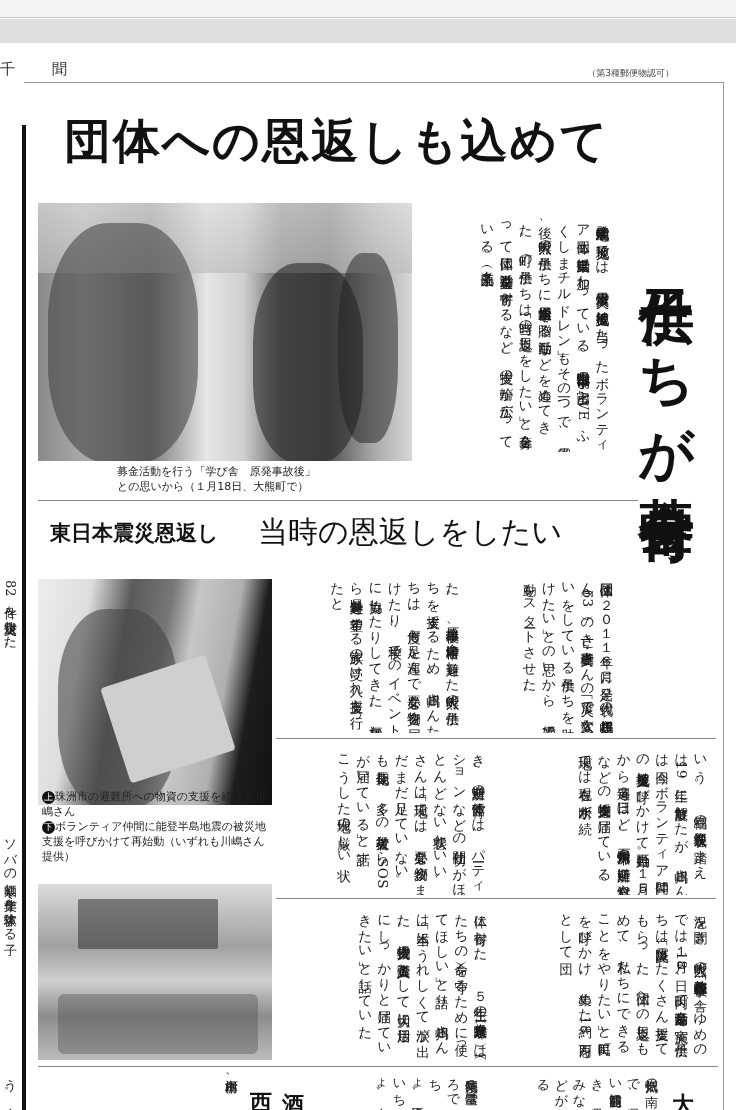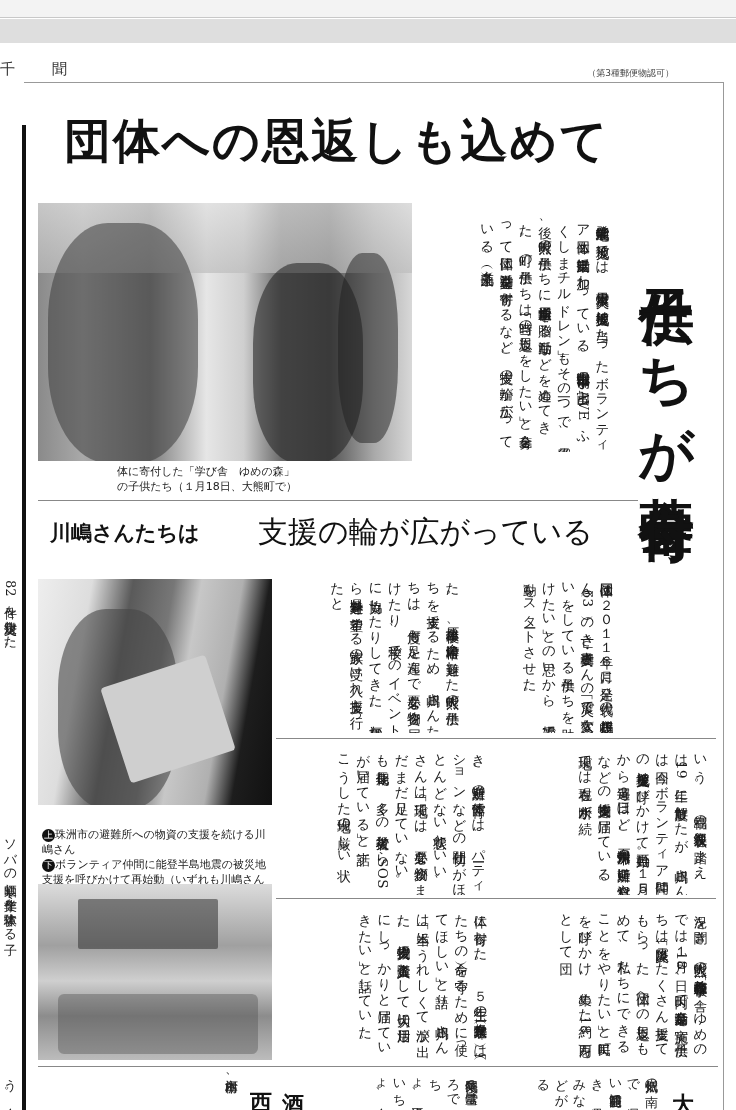--- a/index.html
+++ b/index.html
@@ -23,21 +23,21 @@
     .photo1 { left: 38px; top: 203px; width: 374px; height: 258px;
       background: linear-gradient(90deg, #8a8a8a 0%, #a9a9a9 12%, #7d7d7d 30%, #e6e6e6 45%, #cfcfcf 55%, #6a6a6a 65%, #555 78%, #aaa 90%, #d8d8d8 100%); }
     .photo1 .bg { position: absolute; left: 0; top: 0; width: 100%; height: 70px; background: linear-gradient(180deg, #e0e0e0, #bdbdbd); opacity: .7; }
     .photo2 { left: 38px; top: 579px; width: 234px; height: 226px;
       background: linear-gradient(100deg, #eee 0%, #ddd 20%, #5a5a5a 35%, #777 50%, #c7c7c7 60%, #b0b0b0 75%, #1d1d1d 85%, #111 100%); }
     .photo3 { left: 38px; top: 884px; width: 234px; height: 176px;
       background: linear-gradient(180deg, #dcdcdc 0%, #a0a0a0 35%, #cfcfcf 55%, #8c8c8c 75%, #bcbcbc 100%); }
     .photo .shape { position: absolute; border-radius: 40%; background: rgba(60,60,60,.55); }
 
     .caption1 { position: absolute; left: 117px; top: 464px; font-size: 11px; line-height: 15px; font-family: "DejaVu Sans", sans-serif; color: #222; }
-    .caption2 { position: absolute; left: 42px; top: 827px; width: 232px; font-size: 11px; line-height: 15px; font-family: "DejaVu Sans", sans-serif; color: #222; }
+    .caption2 { position: absolute; left: 42px; top: 789px; width: 232px; font-size: 11px; line-height: 15px; font-family: "DejaVu Sans", sans-serif; color: #222; }
 
     .subhead-a { position: absolute; left: 50px; top: 519px; font-size: 21px; font-weight: bold; font-family: "DejaVu Sans", sans-serif; white-space: nowrap; }
     .subhead-b { position: absolute; left: 258px; top: 512px; font-size: 30px; white-space: nowrap; }
 
     .vtitle { position: absolute; left: 640px; top: 245px; writing-mode: vertical-rl; font-size: 55px; font-weight: bold; letter-spacing: 4px; line-height: 1; }
 
     .vtext { position: absolute; writing-mode: vertical-rl; font-size: 13.5px; line-height: 19.2px; letter-spacing: .5px; color: #1a1a1a; overflow: hidden; }
     .lead { left: 420px; top: 215px; width: 192px; height: 237px; }
     .col-a1 { left: 280px; top: 573px; width: 182px; height: 160px; }
     .col-a2 { left: 468px; top: 573px; width: 148px; height: 160px; }
@@ -68,31 +68,31 @@
 
 <h1 class="main-title">団体への恩返しも込めて</h1>
 
 <div class="photo photo1">
   <div class="bg"></div>
   <div class="shape" style="left:10px;top:20px;width:150px;height:240px;"></div>
   <div class="shape" style="left:215px;top:60px;width:110px;height:200px;background:rgba(40,40,40,.6);"></div>
   <div class="shape" style="left:300px;top:50px;width:60px;height:190px;background:rgba(30,30,30,.5);"></div>
 </div>
 <div class="caption1">
-  <div>体に寄付した「学び舎　ゆめの森」</div>
-  <div>の子供たち（１月18日、大熊町で）</div>
+  <div>募金活動を行う「学び舎　原発事故後」</div>
+  <div>との思いから（１月18日、大熊町で）</div>
 </div>
 
 <div class="vtitle">子供たちが募金寄付</div>
 
 <div class="vtext lead">能登半島地震の被災地では、東日本大震災の被災地支援に当たったボランティア団体も支援活動に加わっている。富山県小矢部市の「富山SAVEふくしまチルドレン」もその一つで、震災後、大熊町の子供たちに通学用自転車を贈る活動などを進めてきた。町の子供たちは「当時の恩返しをしたい」と募金を行って団体に活動資金を寄付するなど、支援の輪が広がっている。（丸山菜々子）</div>
 
 <div class="hrule" style="left:38px;top:500px;width:600px;"></div>
-<div class="subhead-a">川嶋さんたちは</div>
-<div class="subhead-b">支援の輪が広がっている</div>
+<div class="subhead-a">東日本震災恩返し</div>
+<div class="subhead-b">当時の恩返しをしたい</div>
 
 <div class="photo photo2">
   <div class="shape" style="left:20px;top:30px;width:120px;height:200px;background:rgba(70,70,70,.6);"></div>
   <div class="shape" style="left:75px;top:90px;width:110px;height:100px;border-radius:4px;background:#cfcfcf;transform:rotate(-18deg);"></div>
 </div>
 
 <div class="vtext col-a1">た。　原発事故後、会津若松市に避難した大熊町の子供たちを支援するため、川嶋さんたちは、何度も足を運んで必要な物資を届けたり、学校でのイベント開催に協力したりしてきた。福島から県外避難を希望する家族の受け入れ支援も行ったと</div>
 <div class="vtext col-a2">同団体は２０１１年６月に発足。代表の川嶋茂雄さん（63）の亡き妻・真樹子さんの「震災で大変な思いをしている子供たちを助けたい」との思いから、夫婦で活動をスタートさせた。</div>
 <div class="hrule" style="left:276px;top:738px;width:440px;"></div>
 <div class="vtext col-b1">き、避難所の体育館では、パーティションなどの間仕切りがほとんどない状態といい、川嶋さんは「現地では、必要な物資がまだまだ足りていない。避難生活も長期化し、多くの被災者からSOSが届いている」と話す。　こうした現地の厳しい状</div>

